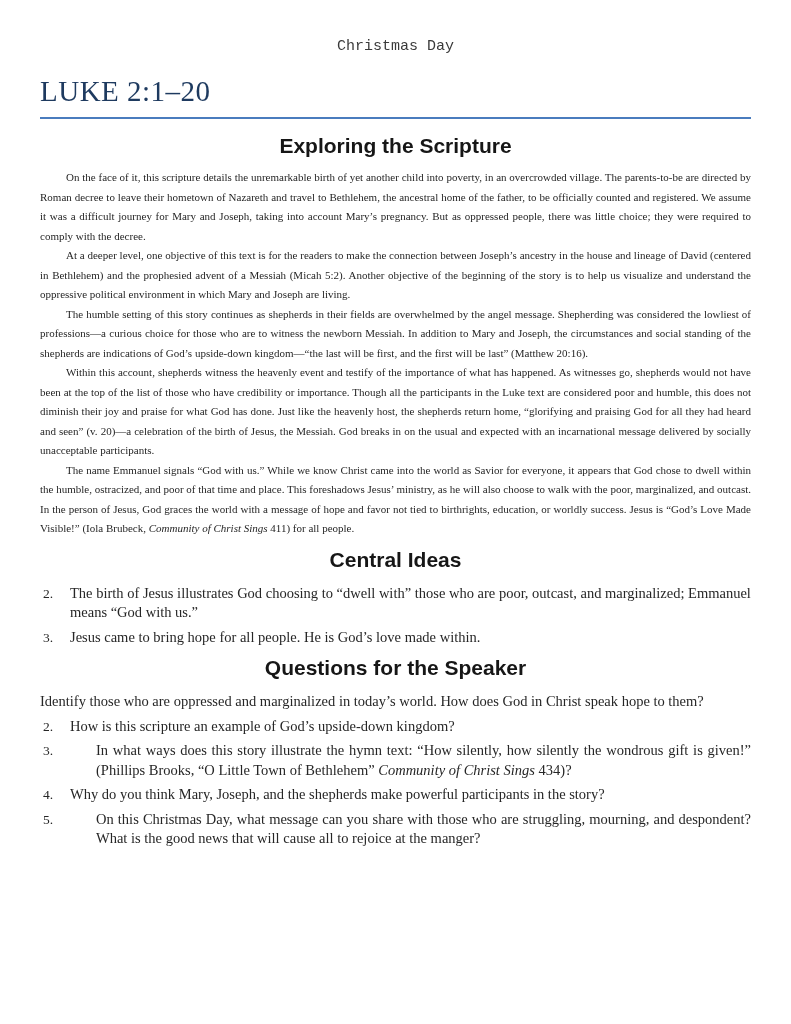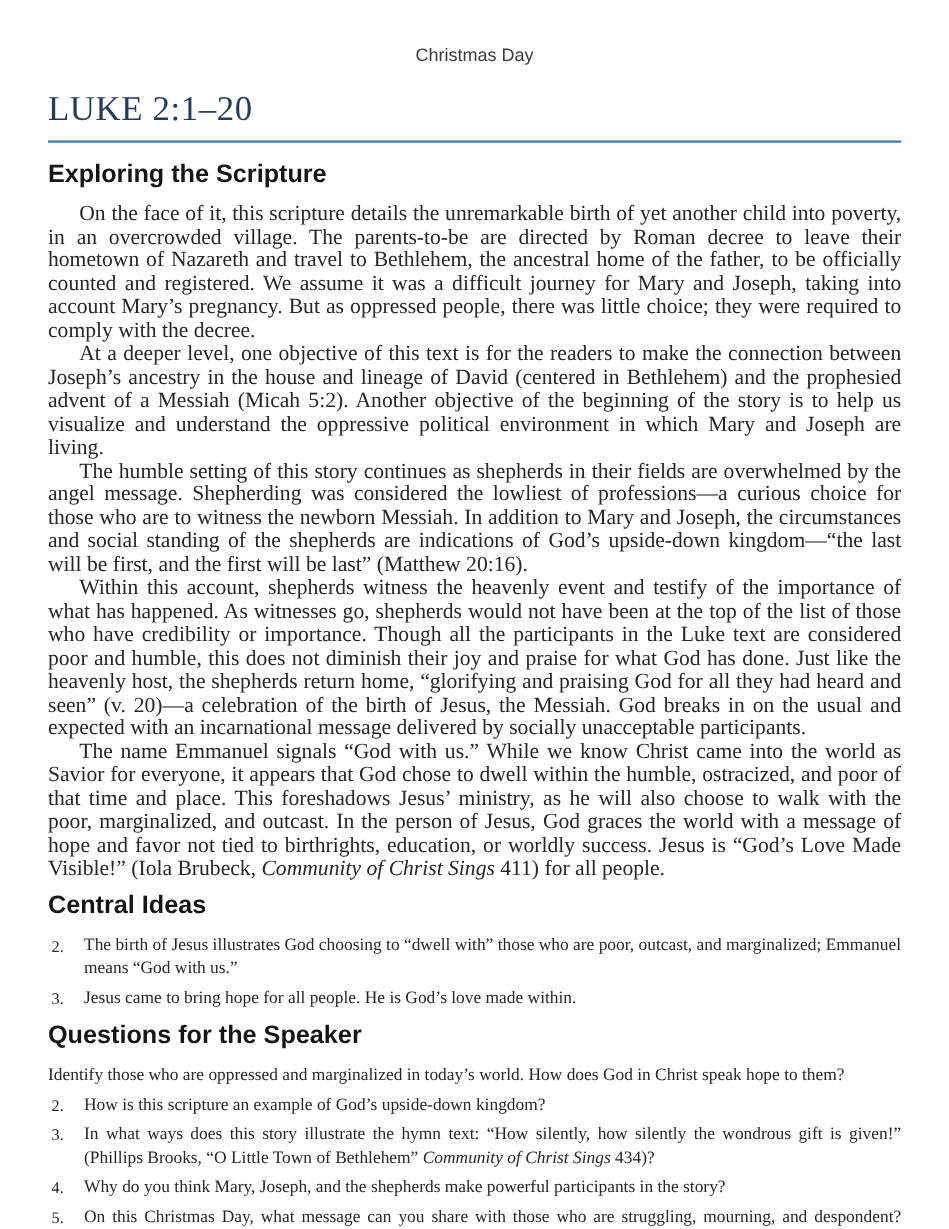--- a/index.html
+++ b/index.html
@@ -10,21 +10,21 @@
     font-family: "Liberation Serif", serif;
     color: var(--body, #262626);
     overflow: hidden;
   }
   .page {
     padding: 0 40px;
   }
   .doc-header {
     margin-top: 36px;
     text-align: center;
-    font-family: Liberation Sans, sans-serif;
+    font-family: Liberation Mono, monospace;
     font-size: 15px;
     line-height: 22px;
     color: #3a3a3a;
   }
   .page-title {
     margin-top: 14px;
     font-family: "Liberation Serif", serif;
     font-size: 29px;
     line-height: 38px;
     letter-spacing: 0.5px;
@@ -37,27 +37,28 @@
     height: 0;
   }
   h2.section-heading {
     font-family: "Liberation Sans", sans-serif;
     font-weight: 700;
     font-size: 21px;
     line-height: 26px;
     color: var(--heading, #161616);
     margin-top: 14px;
     margin-bottom: 9px;
+    text-align: center;
   }
   h2.section-heading.spaced {
     margin-top: 8px;
     margin-bottom: 11px;
   }
   .body-text p {
-    font-size: 18px;
+    font-size: 11px;
     line-height: 19.5px;
     text-align: justify;
     text-indent: 26px;
   }
   .list {
     font-size: 14.5px;
     line-height: 19.5px;
   }
   .list .intro {
     margin-bottom: 5px;
@@ -69,20 +70,21 @@
   .list-item .num {
     flex: 0 0 30px;
     padding-left: 3px;
     font-size: 13.5px;
   }
   .list-item .txt {
     flex: 1;
   }
   .list-item .txt.justify {
     text-align: justify;
+    margin-left: 26px;
   }
   em { font-style: italic; }
 </style>
 </head>
 <body>
 
 <div class="page">
 
   <div class="doc-header">
     <div>Christmas Day</div>

